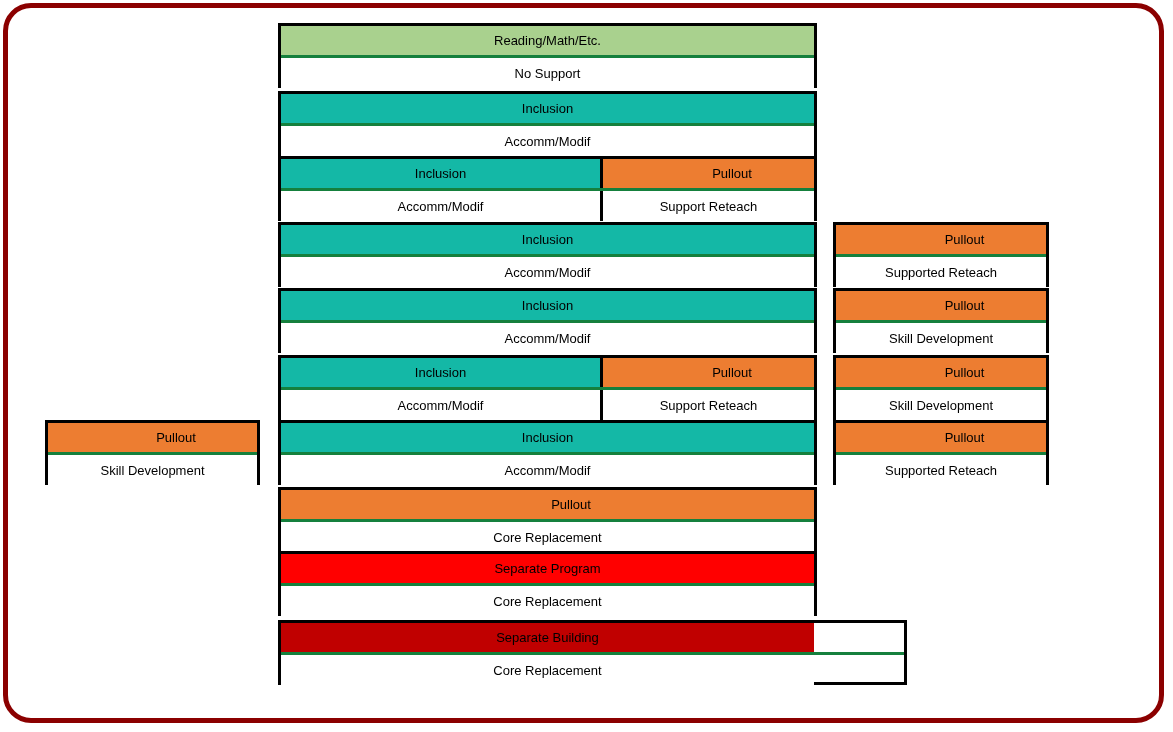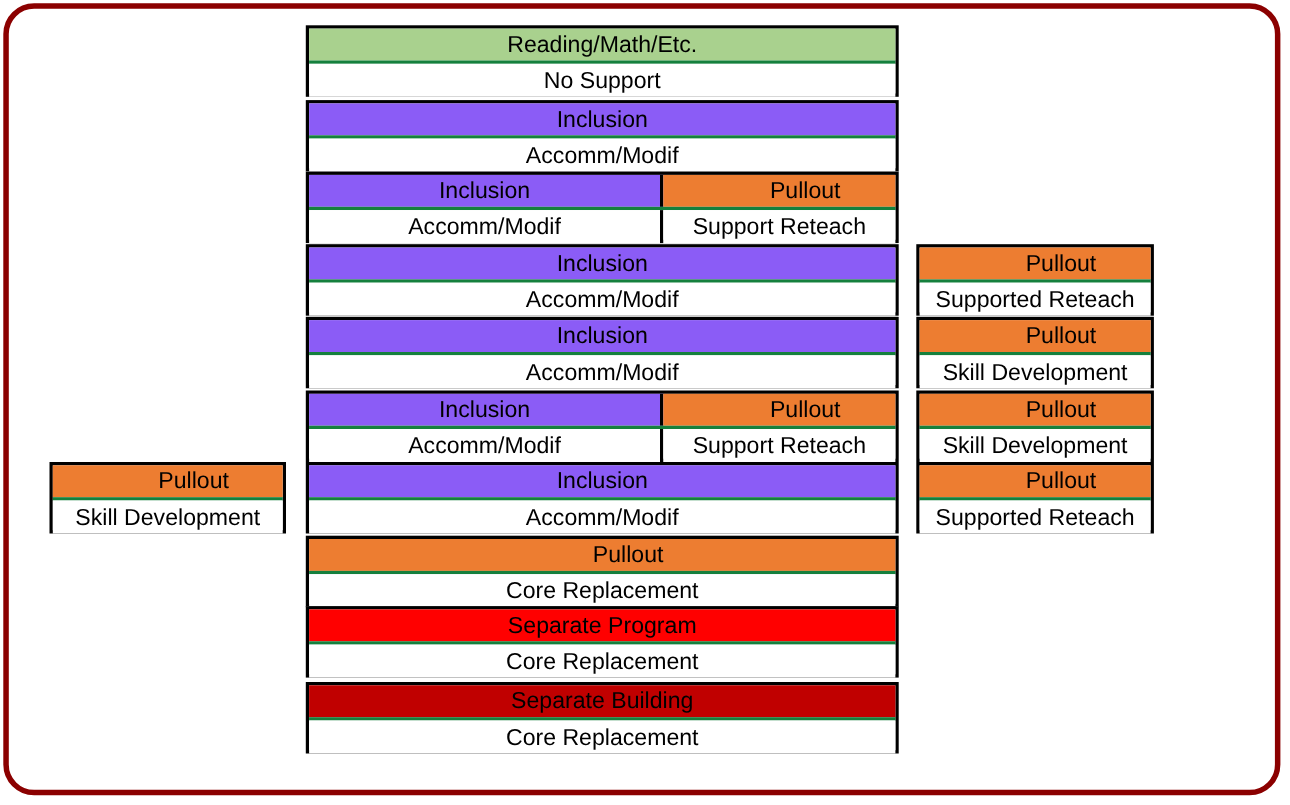--- a/index.html
+++ b/index.html
@@ -42,38 +42,38 @@
   .box-row {
     display: flex;
     flex-direction: row;
     width: 100%;
   }
   .cell {
     box-sizing: border-box;
     display: flex;
     align-items: center;
     justify-content: center;
-    font-size: 21px;
+    font-size: 13px;
     color: #000000;
     line-height: 1;
     white-space: nowrap;
     overflow: hidden;
   }
   .head-row .cell { height: 29px; }
   .label-row .cell { height: 30px; }
 
   
   .cell.split-left { border-right: 3px solid #000000; }
 
   
   .label-row { border-top: 3px solid #15803d; }
 
   
   .fill-green  { background: #A9D18E; }
-  .fill-blue   { background: #8b5cf6; }
+  .fill-blue   { background: #14b8a6; }
   .fill-orange { background: #ED7D31; padding-left: 47px; }
   .fill-red    { background: #FF0000; }
   .fill-darkred{ background: #C00000; }
   .fill-white  { background: #FFFFFF; }
 </style>
 </head>
 <body>
 
 <div id="canvas">
 
@@ -149,21 +149,21 @@
         </div>
       </div>
       <div class="box" style="left: 278px; top: 551px; width: 539px; height: 65px;">
         <div class="box-row head-row">
           <div class="cell fill-red" style="width: 533px;">Separate Program</div>
         </div>
         <div class="box-row label-row">
           <div class="cell fill-white" style="width: 533px;">Core Replacement</div>
         </div>
       </div>
-      <div class="box" style="left: 278px; top: 620px; width: 539px; height: 65px; align-items: flex-end;">
+      <div class="box" style="left: 278px; top: 620px; width: 629px; height: 65px; align-items: flex-end;">
         <div class="box-row head-row">
           <div class="cell fill-darkred" style="width: 533px;">Separate Building</div>
         </div>
         <div class="box-row label-row">
           <div class="cell fill-white" style="width: 533px;">Core Replacement</div>
         </div>
       </div>
     </div>
 
   <div id="right-column">

